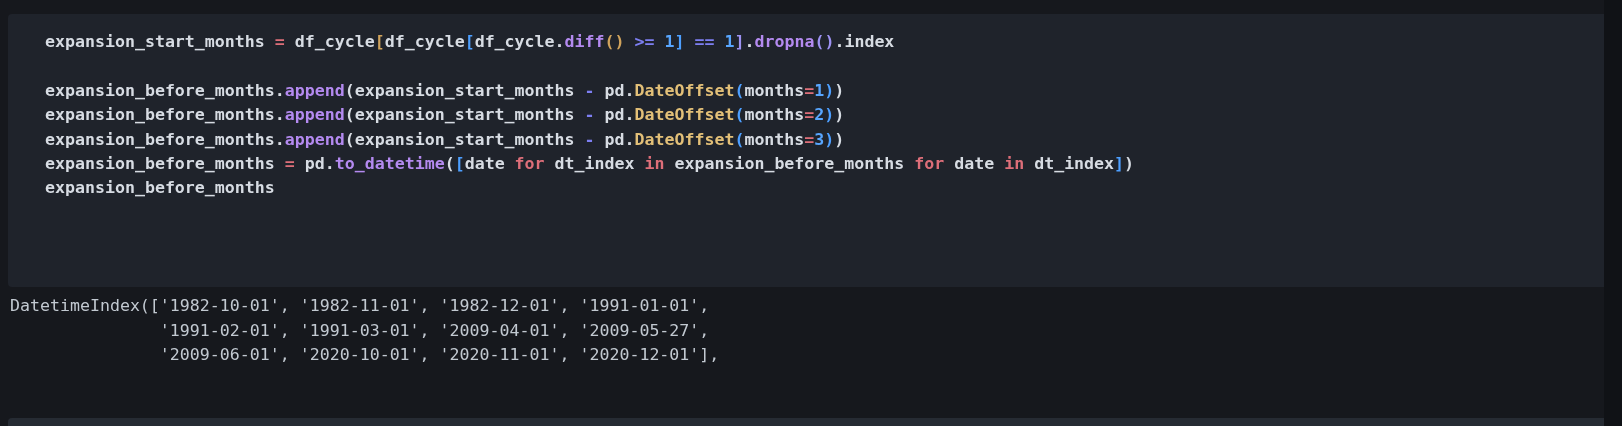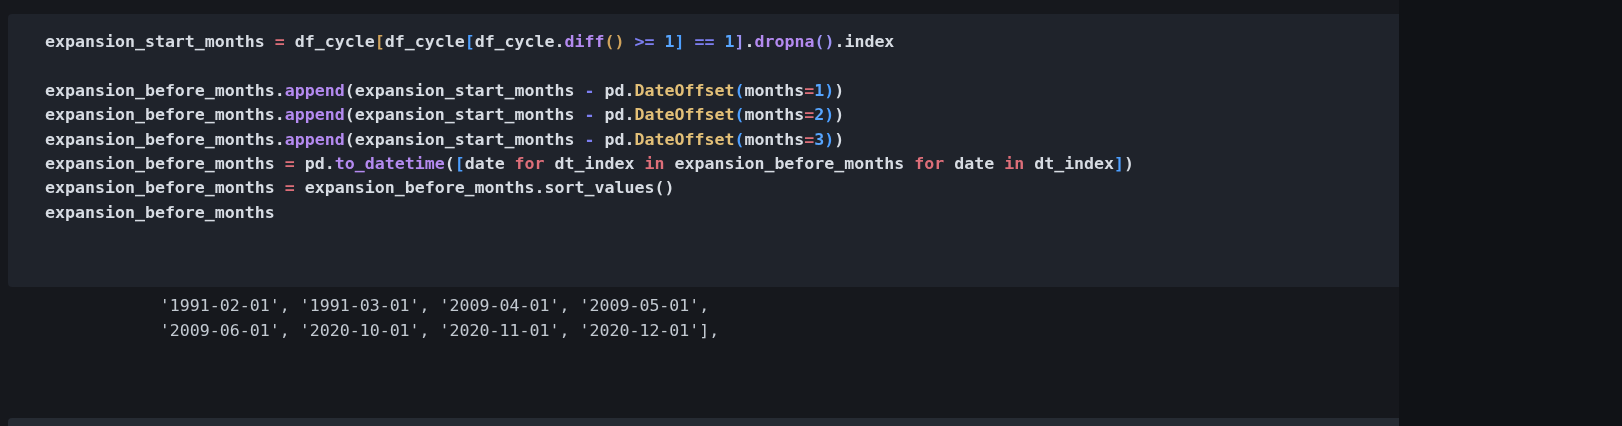--- a/index.html
+++ b/index.html
@@ -1,18 +1,18 @@
 <!DOCTYPE html>
 <html><head>
 <meta charset="utf-8">
 <style>
   html,body{margin:0;padding:0;background:#101216;}
   .canvas{
     position:relative;
-    width:1399px;height:426px;
+    width:1604px;height:426px;
     overflow:hidden;
     font-family:"DejaVu Sans Mono", monospace;
     background:var(--outer-bg,#16181d);
   }
   .code-cell{
     position:absolute;
     left:8px;top:14px;right:0;
     height:273px;
     background:var(--cell-bg,#1f232b);
     border-radius:4px 0 0 4px;
@@ -54,22 +54,22 @@
 
 <div class="canvas" style="--outer-bg: #16181d; --cell-bg: #1f232b; --next-cell-bg: #262b33; --code-default: #d7dce3; --output-text: #c2c9d1;">
   <div class="code-cell">
     <div id="code-editor">
         <div class="code-line"><span style="color: rgb(215, 220, 227);">expansion_start_months </span><span style="color: rgb(221, 110, 121);">=</span><span style="color: rgb(215, 220, 227);"> df_cycle</span><span style="color: rgb(208, 163, 92);">[</span><span style="color: rgb(215, 220, 227);">df_cycle</span><span style="color: rgb(77, 159, 255);">[</span><span style="color: rgb(215, 220, 227);">df_cycle.</span><span style="color: rgb(180, 138, 240);">diff</span><span style="color: rgb(208, 163, 92);">()</span><span style="color: rgb(215, 220, 227);"> </span><span style="color: rgb(125, 127, 242);">&gt;=</span><span style="color: rgb(215, 220, 227);"> </span><span style="color: rgb(88, 166, 255);">1</span><span style="color: rgb(77, 159, 255);">]</span><span style="color: rgb(215, 220, 227);"> </span><span style="color: rgb(125, 127, 242);">==</span><span style="color: rgb(215, 220, 227);"> </span><span style="color: rgb(88, 166, 255);">1</span><span style="color: rgb(157, 146, 242);">]</span><span style="color: rgb(215, 220, 227);">.</span><span style="color: rgb(180, 138, 240);">dropna</span><span style="color: rgb(157, 146, 242);">()</span><span style="color: rgb(215, 220, 227);">.index</span></div>
         <div class="code-line">&nbsp;</div>
         <div class="code-line"><span style="color: rgb(215, 220, 227);">expansion_before_months.</span><span style="color: rgb(180, 138, 240);">append</span><span style="color: rgb(215, 220, 227);">(</span><span style="color: rgb(215, 220, 227);">expansion_start_months </span><span style="color: rgb(125, 127, 242);">-</span><span style="color: rgb(215, 220, 227);"> pd.</span><span style="color: rgb(227, 192, 120);">DateOffset</span><span style="color: rgb(77, 159, 255);">(</span><span style="color: rgb(215, 220, 227);">months</span><span style="color: rgb(221, 110, 121);">=</span><span style="color: rgb(88, 166, 255);">1</span><span style="color: rgb(77, 159, 255);">)</span><span style="color: rgb(215, 220, 227);">)</span></div>
         <div class="code-line"><span style="color: rgb(215, 220, 227);">expansion_before_months.</span><span style="color: rgb(180, 138, 240);">append</span><span style="color: rgb(215, 220, 227);">(</span><span style="color: rgb(215, 220, 227);">expansion_start_months </span><span style="color: rgb(125, 127, 242);">-</span><span style="color: rgb(215, 220, 227);"> pd.</span><span style="color: rgb(227, 192, 120);">DateOffset</span><span style="color: rgb(77, 159, 255);">(</span><span style="color: rgb(215, 220, 227);">months</span><span style="color: rgb(221, 110, 121);">=</span><span style="color: rgb(88, 166, 255);">2</span><span style="color: rgb(77, 159, 255);">)</span><span style="color: rgb(215, 220, 227);">)</span></div>
         <div class="code-line"><span style="color: rgb(215, 220, 227);">expansion_before_months.</span><span style="color: rgb(180, 138, 240);">append</span><span style="color: rgb(215, 220, 227);">(</span><span style="color: rgb(215, 220, 227);">expansion_start_months </span><span style="color: rgb(125, 127, 242);">-</span><span style="color: rgb(215, 220, 227);"> pd.</span><span style="color: rgb(227, 192, 120);">DateOffset</span><span style="color: rgb(77, 159, 255);">(</span><span style="color: rgb(215, 220, 227);">months</span><span style="color: rgb(221, 110, 121);">=</span><span style="color: rgb(88, 166, 255);">3</span><span style="color: rgb(77, 159, 255);">)</span><span style="color: rgb(215, 220, 227);">)</span></div>
         <div class="code-line"><span style="color: rgb(215, 220, 227);">expansion_before_months </span><span style="color: rgb(221, 110, 121);">=</span><span style="color: rgb(215, 220, 227);"> pd.</span><span style="color: rgb(180, 138, 240);">to_datetime</span><span style="color: rgb(215, 220, 227);">(</span><span style="color: rgb(77, 159, 255);">[</span><span style="color: rgb(215, 220, 227);">date </span><span style="color: rgb(221, 110, 121);">for</span><span style="color: rgb(215, 220, 227);"> dt_index </span><span style="color: rgb(221, 110, 121);">in</span><span style="color: rgb(215, 220, 227);"> expansion_before_months </span><span style="color: rgb(221, 110, 121);">for</span><span style="color: rgb(215, 220, 227);"> date </span><span style="color: rgb(221, 110, 121);">in</span><span style="color: rgb(215, 220, 227);"> dt_index</span><span style="color: rgb(77, 159, 255);">]</span><span style="color: rgb(215, 220, 227);">)</span></div>
-        <div class="code-line"><span style="color: rgb(215, 220, 227);">expansion_before_months </span><span style="color: rgb(221, 110, 121);">=</span><span style="color: rgb(215, 220, 227);"> expansion_before_months.sort_values()</span></div>
         <div class="code-line"><span style="color: rgb(215, 220, 227);">expansion_before_months</span></div>
       </div>
   </div>
   <div class="output-area" id="output-area">
-      <div class="output-line">               '1991-02-01', '1991-03-01', '2009-04-01', '2009-05-01',</div>
+      <div class="output-line">DatetimeIndex(['1982-10-01', '1982-11-01', '1982-12-01', '1991-01-01',</div>
+      <div class="output-line">               '1991-02-01', '1991-03-01', '2009-04-01', '2009-05-27',</div>
       <div class="output-line">               '2009-06-01', '2020-10-01', '2020-11-01', '2020-12-01'],</div>
     </div>
   <div class="next-cell-strip"></div>
 </div>
 
 </body></html>

